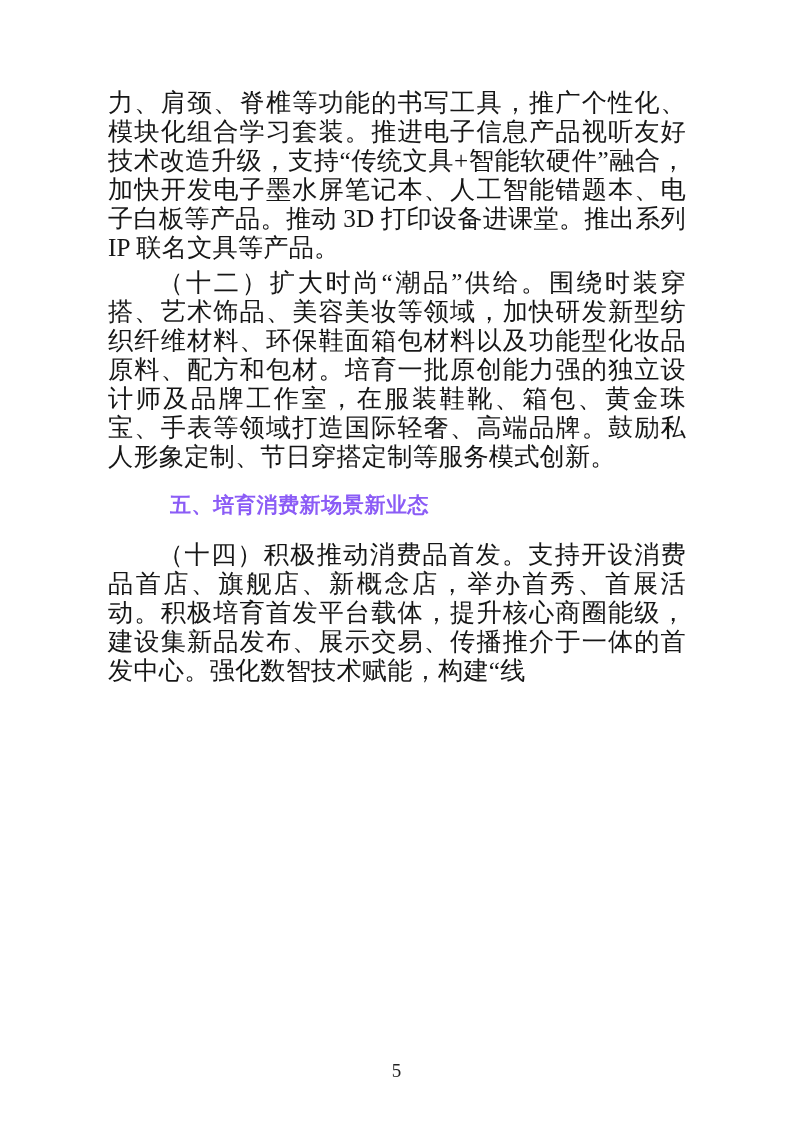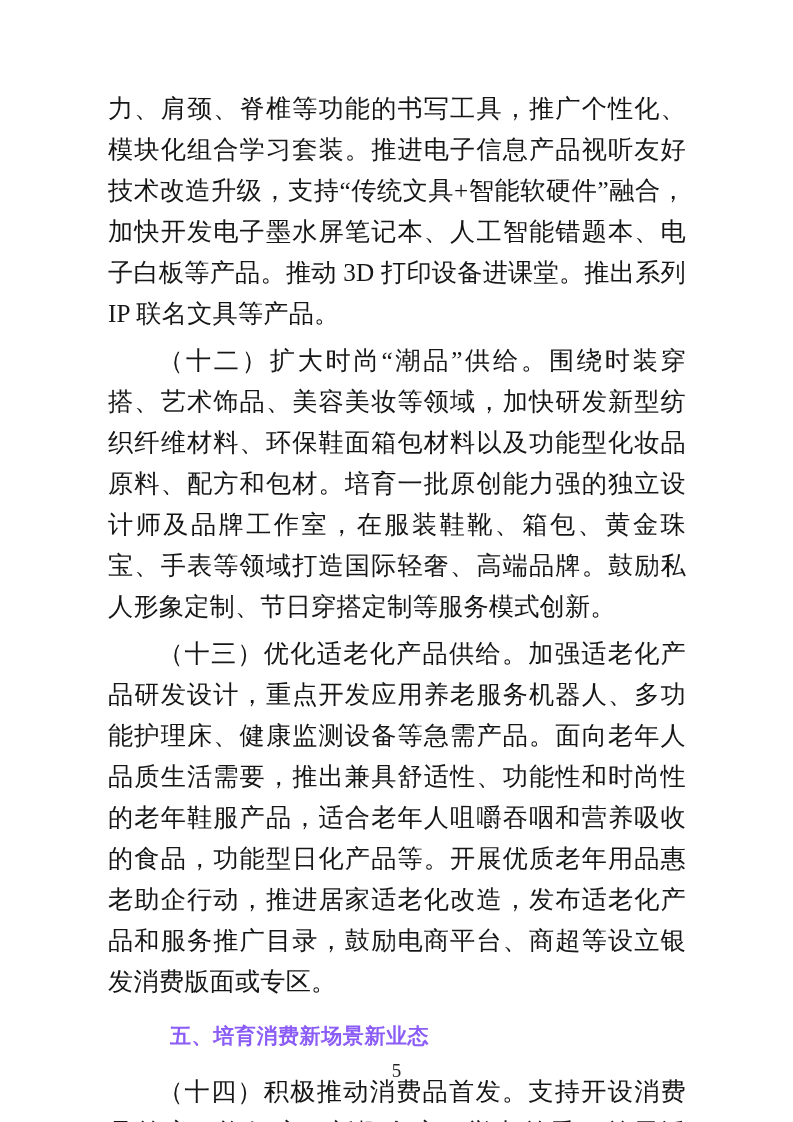--- a/index.html
+++ b/index.html
@@ -18,21 +18,21 @@
     color: #1a1a1a;
   }
   .content {
     position: absolute;
     left: 108px;
     top: 88px;
     width: 578px;
   }
   .para {
     font-size: 25.2px;
-    line-height: 41px;
+    line-height: 29px;
     text-align: justify;
     text-justify: inter-ideograph;
     margin: 0 0 0 0;
     letter-spacing: 0.2px;
     color: #161616;
   }
   .indent {
     text-indent: 50px;
     margin-top: 6px;
   }
@@ -56,18 +56,17 @@
     color: #222222;
   }
 </style>
 </head>
 <body>
 
 <div class="page">
   <div class="content">
     <p class="para">力、肩颈、脊椎等功能的书写工具，推广个性化、模块化组合学习套装。推进电子信息产品视听友好技术改造升级，支持“传统文具+智能软硬件”融合，加快开发电子墨水屏笔记本、人工智能错题本、电子白板等产品。推动 3D 打印设备进课堂。推出系列 IP 联名文具等产品。</p>
     <p class="para indent">（十二）扩大时尚“潮品”供给。围绕时装穿搭、艺术饰品、美容美妆等领域，加快研发新型纺织纤维材料、环保鞋面箱包材料以及功能型化妆品原料、配方和包材。培育一批原创能力强的独立设计师及品牌工作室，在服装鞋靴、箱包、黄金珠宝、手表等领域打造国际轻奢、高端品牌。鼓励私人形象定制、节日穿搭定制等服务模式创新。</p>
-    <p class="para indent">（十三）优化适老化产品供给。加强适老化产品研发设计，重点开发应用养老服务机器人、多功能护理床、健康监测设备等急需产品。面向老年人品质生活需要，推出兼具舒适性、功能性和时尚性的老年鞋服产品，适合老年人咀嚼吞咽和营养吸收的食品，功能型日化产品等。开展优质老年用品惠老助企行动，推进居家适老化改造，发布适老化产品和服务推广目录，鼓励电商平台、商超等设立银发消费版面或专区。</p>
     <p class="heading">五、培育消费新场景新业态</p>
     <p class="para indent">（十四）积极推动消费品首发。支持开设消费品首店、旗舰店、新概念店，举办首秀、首展活动。积极培育首发平台载体，提升核心商圈能级，建设集新品发布、展示交易、传播推介于一体的首发中心。强化数智技术赋能，构建“线</p>
   </div>
   <div class="page-number">5</div>
 </div>
 
 </body></html>

